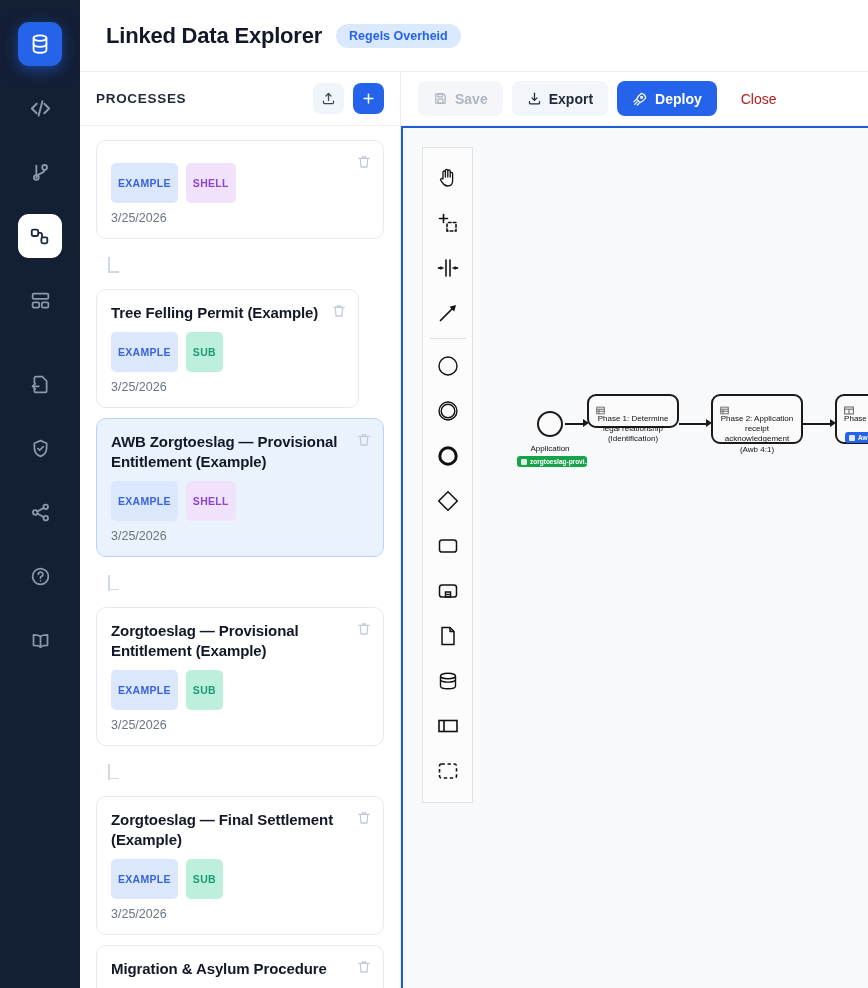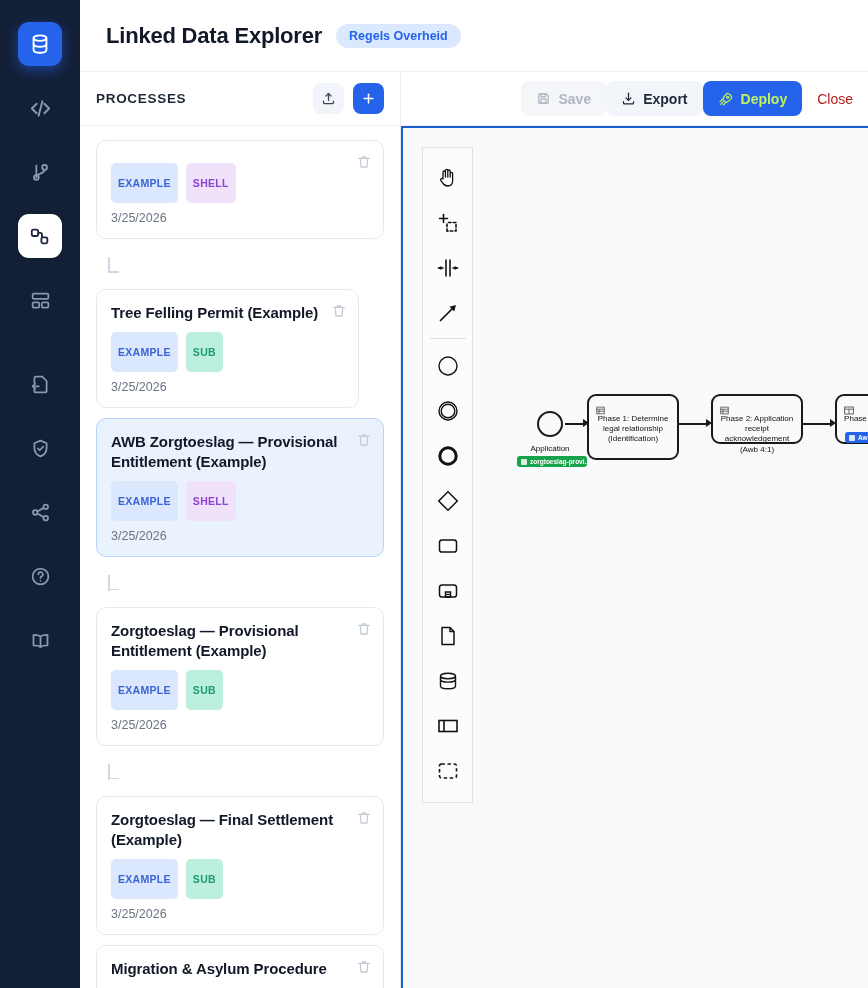--- a/index.html
+++ b/index.html
@@ -120,34 +120,33 @@
   .tag-example { background: #dbe7fd; color: #3b63d8; }
   .tag-shell   { background: #f0e2fb; color: #8b45cf; }
   .tag-sub     { background: #bdf0dc; color: #1c9b72; }
   .tag-wip     { background: #fde9b8; color: #b5741a; }
   .card-date { margin-top: 8px; font-size: 12.5px; color: #6b7483; }
 
   
   .editor { flex: 1; display: flex; flex-direction: column; min-width: 0; background:#ffffff; }
   .toolbar {
     height: 54px; flex: 0 0 54px;
-    display: flex; align-items: center; 
+    display: flex; align-items: center; gap: 9px;
     padding-left: 17px;
     background: #ffffff;
     border-bottom: 1px solid #eef1f5;
-    justify-content: flex-end;
   }
   .tbtn {
     display: flex; align-items: center; gap: 7px;
     height: 35px; padding: 0 15px; border-radius: 8px;
     font-size: 14px; font-weight: bold; border: none;
     background: #f2f5f9; color: #1f2937;
   }
   .tbtn.disabled { color: #adb5c0; background: #f4f6f9; }
-  .tbtn.deploy { background: #2563eb; color: #bef264; }
+  .tbtn.deploy { background: #2563eb; color: #ffffff; }
   .tbtn.plain { background: transparent; color: #b91c1c; font-weight: normal; }
 
   .canvas-wrap {
     flex: 1; position: relative; min-height: 0;
     background: #f7f9fb;
     border-left: 2px solid #1c5fd0;
     border-top: 2px solid #1c5fd0;
     overflow: hidden;
   }
 
@@ -536,21 +535,21 @@
             <div class="start-ev" style="left:134px; top:283px;"></div>
             <div class="ev-name" style="left:108px; top:316px; width:78px;">Application</div>
             <div class="dbadge green" style="left:114px; top:328px; max-width:70px;">
               <span class="sq"></span>
               <span>zorgtoeslag-provi...</span>
             </div>
 
             <div class="flow" style="left:162px; top:295px; width:20px;"></div>
             <div class="arrowhead" style="left:180px; top:291px;"></div>
 
-            <div class="task" style="left:184px; top:266px; width:92px; height:66px;">
+            <div class="task" style="left:184px; top:266px; width:92px; height:34px;">
               <span class="task-marker">
                 <svg width="9" height="9" viewBox="0 0 12 12" fill="none" stroke="#555" stroke-width="1.1">
                   <rect x="1" y="1.5" width="10" height="9"></rect>
                     <line x1="1" y1="4.3" x2="11" y2="4.3"></line>
                     <line x1="1" y1="7" x2="11" y2="7"></line>
                     <line x1="4" y1="4.3" x2="4" y2="10.5"></line>
                 </svg>
               </span>
               <div class="task-text">Phase 1: Determine legal relationship (Identification)</div>
             </div>

